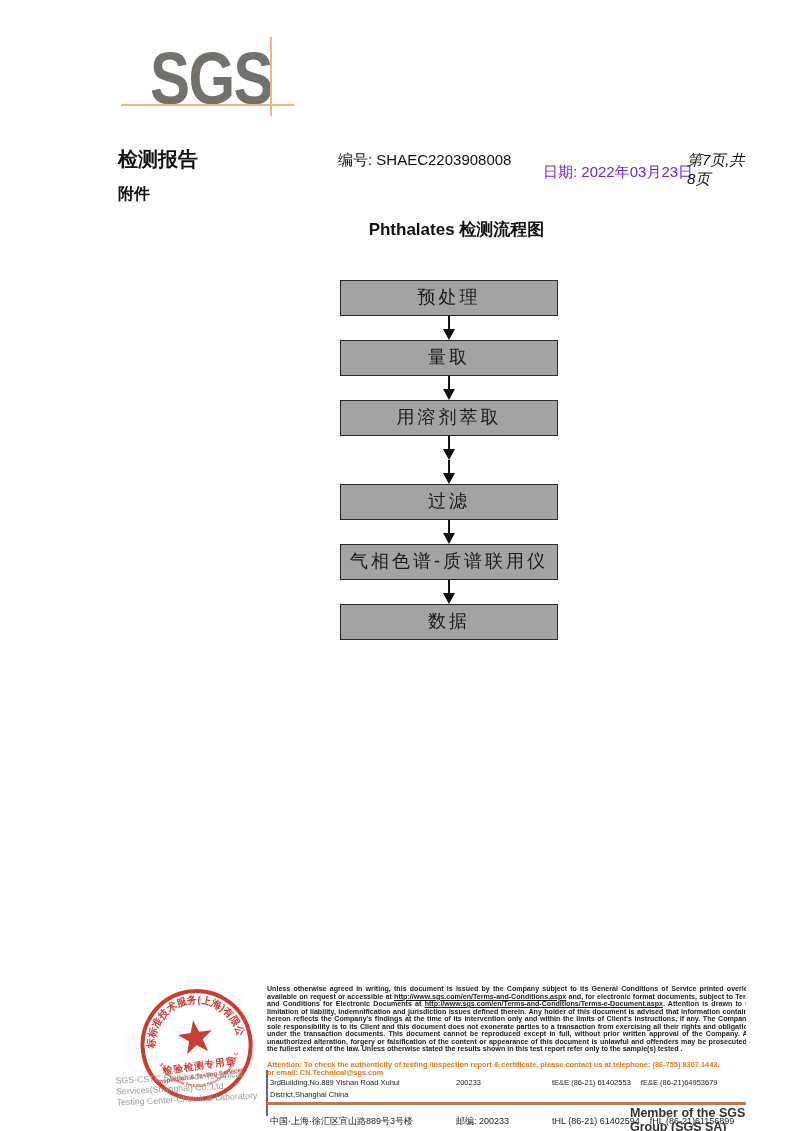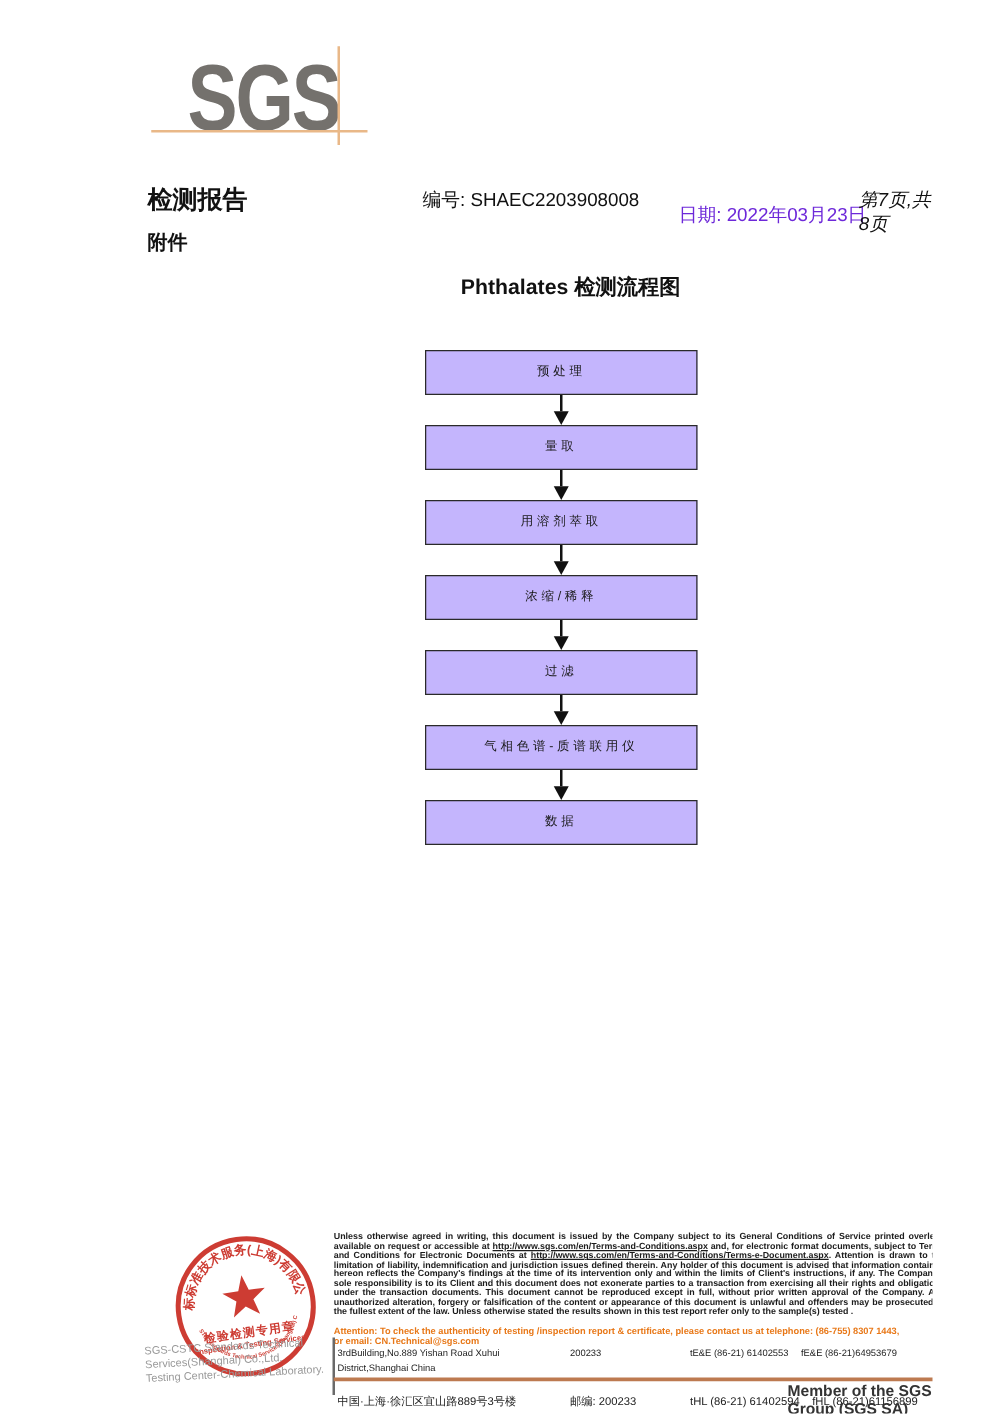--- a/index.html
+++ b/index.html
@@ -27,23 +27,23 @@
   
   .flow-title {
     position:absolute; left:0; top:218px; width:790px; text-align:center;
     font-size:17px; font-weight:bold; color:#111;padding-left:15px;
   }
   .flow {
     position:absolute; left:285px; top:280px; width:220px;
     display:flex; flex-direction:column; align-items:center;
   }
   .flow-box {
-    width:218px; height:36px; border:1.5px solid #2a2a2a; background:#c4b5fd;
+    width:218px; height:36px; border:1.5px solid #2a2a2a; background:#a3a3a3;
     display:flex; align-items:center; justify-content:center;
-    font-size:10px; color:#1a1a1a; letter-spacing:3px; padding-bottom:3px;
+    font-size:18px; color:#1a1a1a; letter-spacing:3px; padding-bottom:3px;
   }
   .flow-arrow { display:flex; flex-direction:column; align-items:center; height:24px; }
   .flow-arrow .shaft { width:2.5px; height:13px; background:#111; }
   .flow-arrow .head  { width:0; height:0; border-left:6px solid transparent; border-right:6px solid transparent; border-top:11px solid #111; }
   
   .stamp { position:absolute; left:78px; top:988px; width:130px; height:120px; transform:rotate(-8deg); }
   .company-gray {
     position:absolute; left:62px; top:1071px; width:175px;
     font-size:8.8px; line-height:11px; color:#9a9a9a; transform:rotate(-3deg);
   }
@@ -95,21 +95,20 @@
     <div class="flow-box">量取</div>
     <div class="flow-arrow">
         <div class="shaft"></div>
         <div class="head"></div>
       </div>
     <div class="flow-box">用溶剂萃取</div>
     <div class="flow-arrow">
         <div class="shaft"></div>
         <div class="head"></div>
       </div>
-    <div class="flow-box">浓缩/稀释</div>
     <div class="flow-arrow">
         <div class="shaft"></div>
         <div class="head"></div>
       </div>
     <div class="flow-box">过滤</div>
     <div class="flow-arrow">
         <div class="shaft"></div>
         <div class="head"></div>
       </div>
     <div class="flow-box">气相色谱-质谱联用仪</div>

